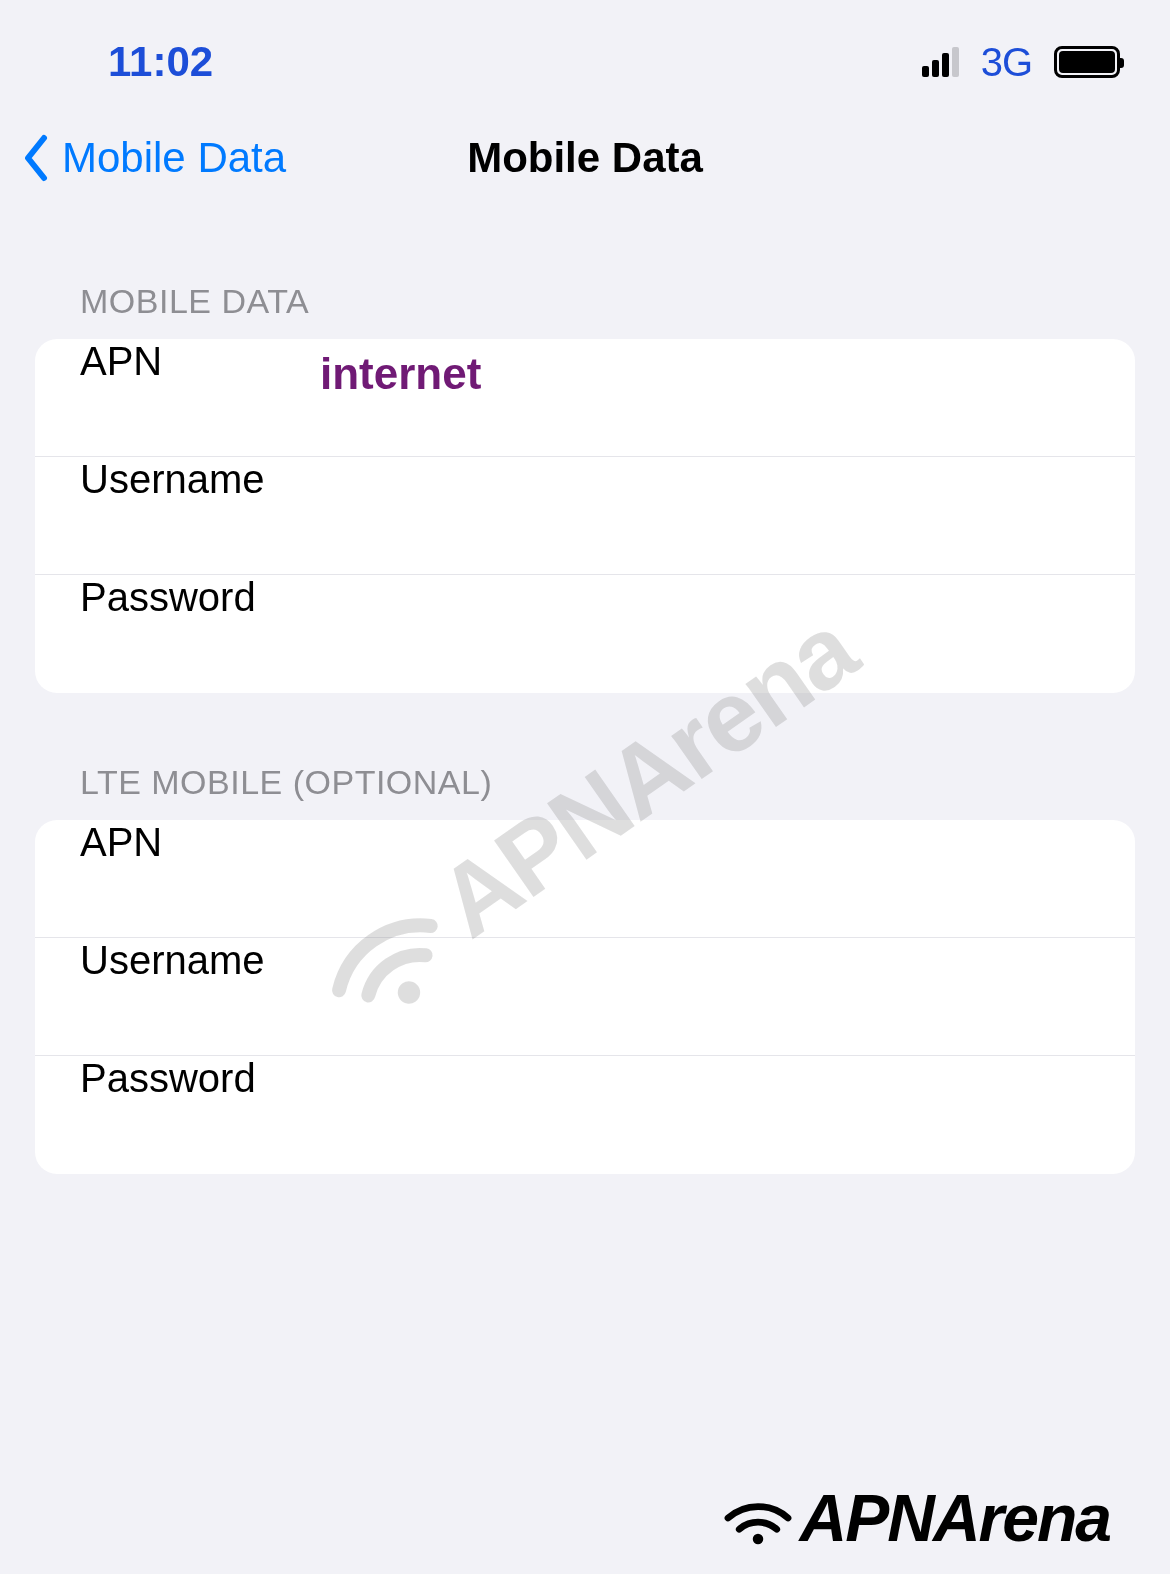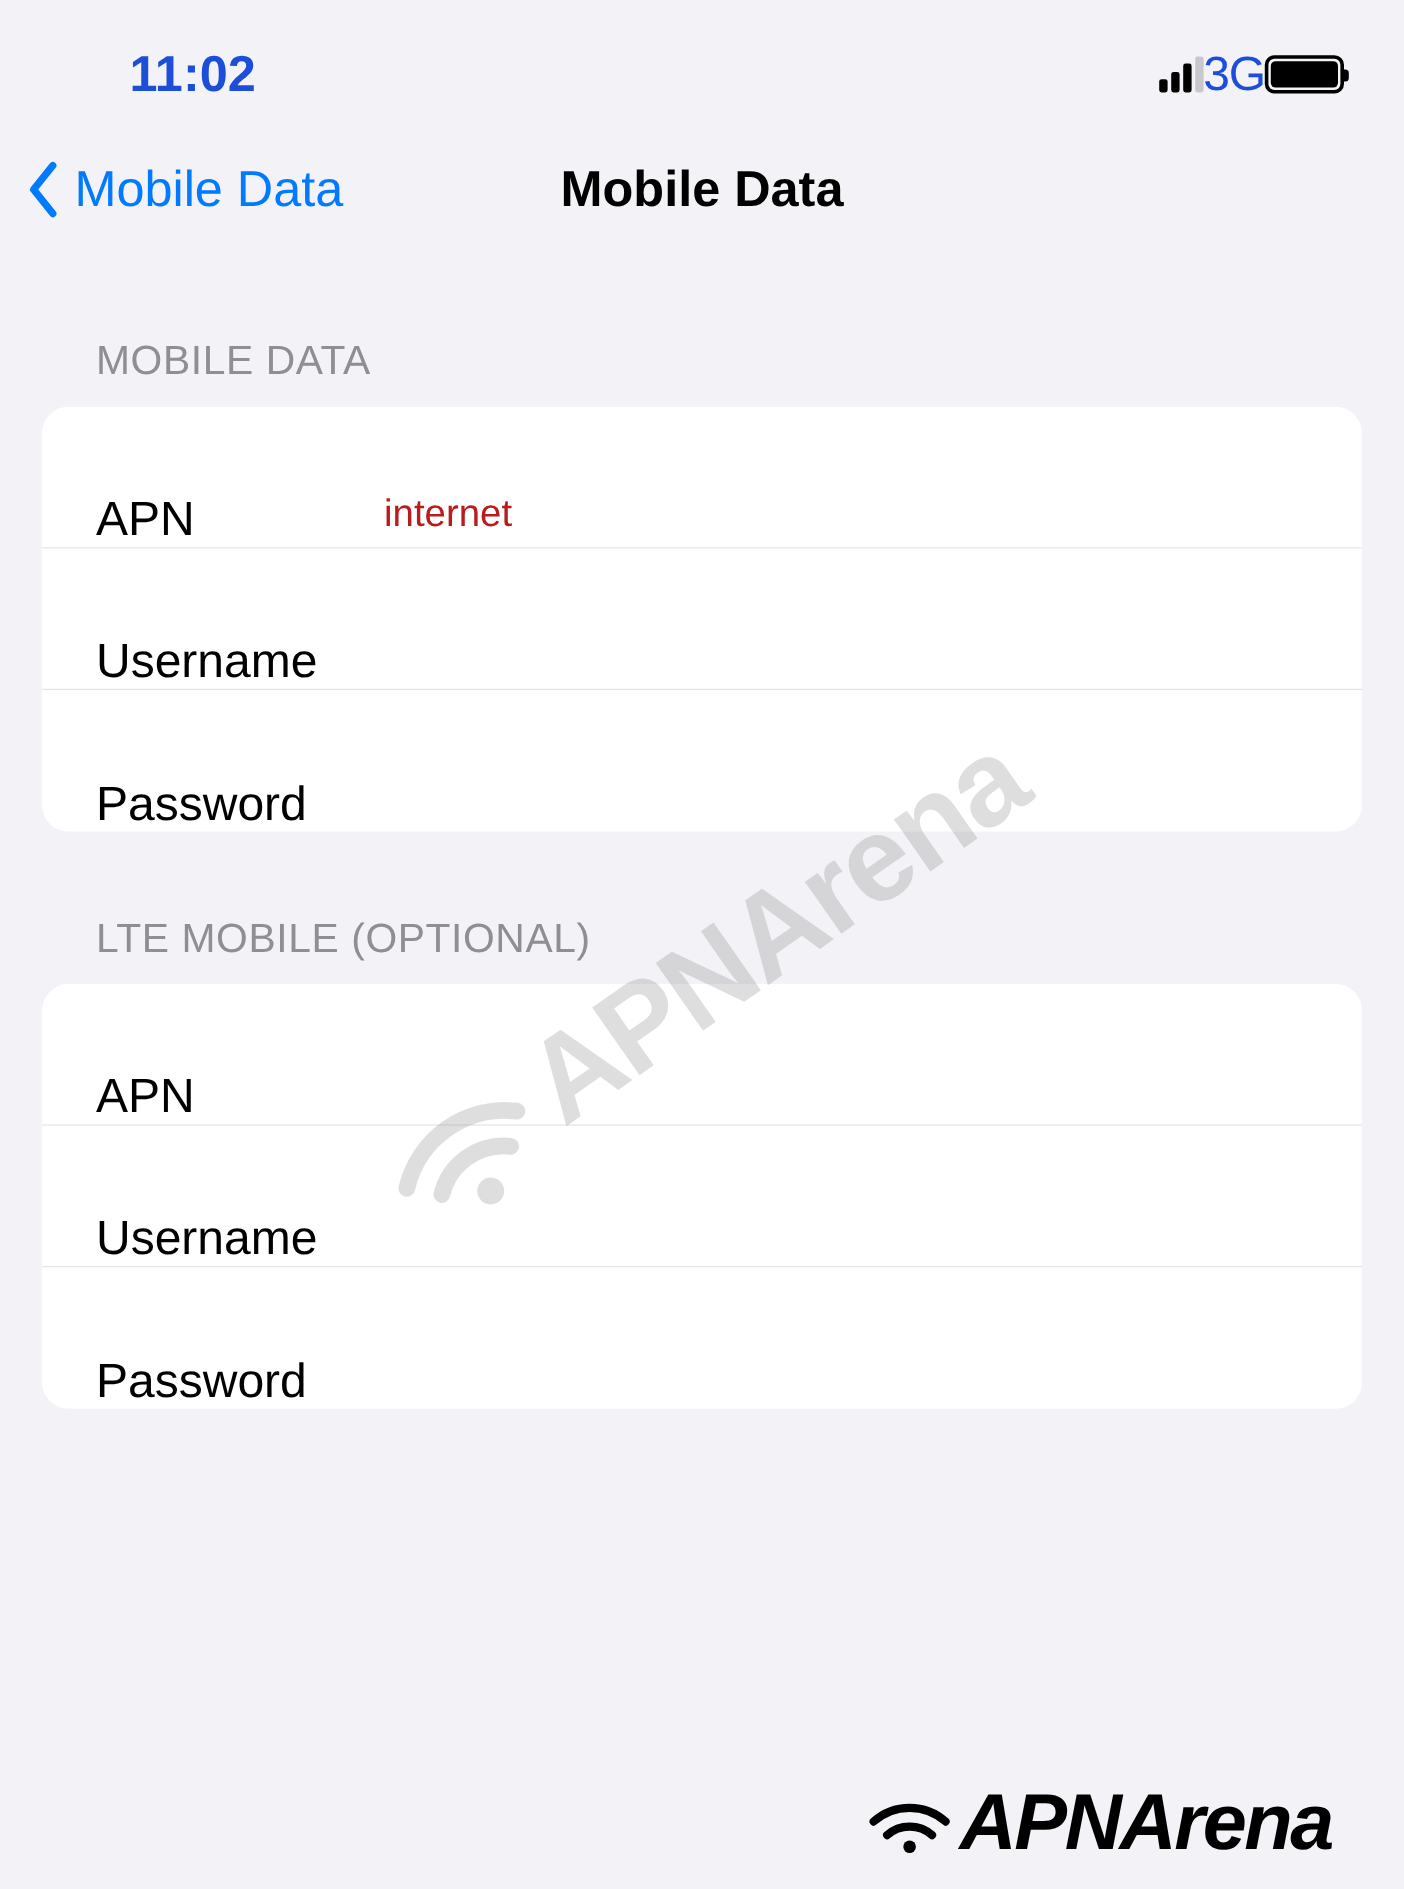--- a/index.html
+++ b/index.html
@@ -20,21 +20,21 @@
       justify-content: space-between;
       align-items: center;
       padding: 38px 50px 20px 108px;
       font-size: 42px;
       font-weight: 600;
       color: #1d4ed8;
     }
     .status-right {
       display: flex;
       align-items: center;
-      gap: 0;
+      gap: 22px;
     }
     .signal-bars {
       display: flex;
       align-items: flex-end;
       gap: 3px;
       height: 30px;
     }
     .signal-bars span {
       width: 7px;
       background: #000;
@@ -108,41 +108,41 @@
       letter-spacing: 0.5px;
     }
     .section-card {
       background: #fff;
       border-radius: 22px;
       margin: 0 35px;
       overflow: hidden;
     }
     .form-row {
       display: flex;
-      align-items: flex-end;
+      align-items: flex-start;
       min-height: 118px;
       padding: 0 45px;
     }
     .form-row:not(:last-child) {
       border-bottom: 1px solid #e5e5ea;
     }
     .form-label {
       width: 240px;
       font-size: 40px;
       font-weight: 400;
       color: #000;
       flex-shrink: 0;
     }
     .form-input {
       flex: 1;
       border: none;
       outline: none;
-      font-size: 32px;
-      font-weight: 400;
-      color: #b91c1c;
+      font-size: 44px;
+      font-weight: 700;
+      color: #701a75;
       background: transparent;
       padding: 10px 0;
     }
     .watermark {
       position: absolute;
       left: 50%;
       top: 52%;
       transform: translate(-50%, -50%) rotate(-35deg);
       display: flex;
       align-items: center;

